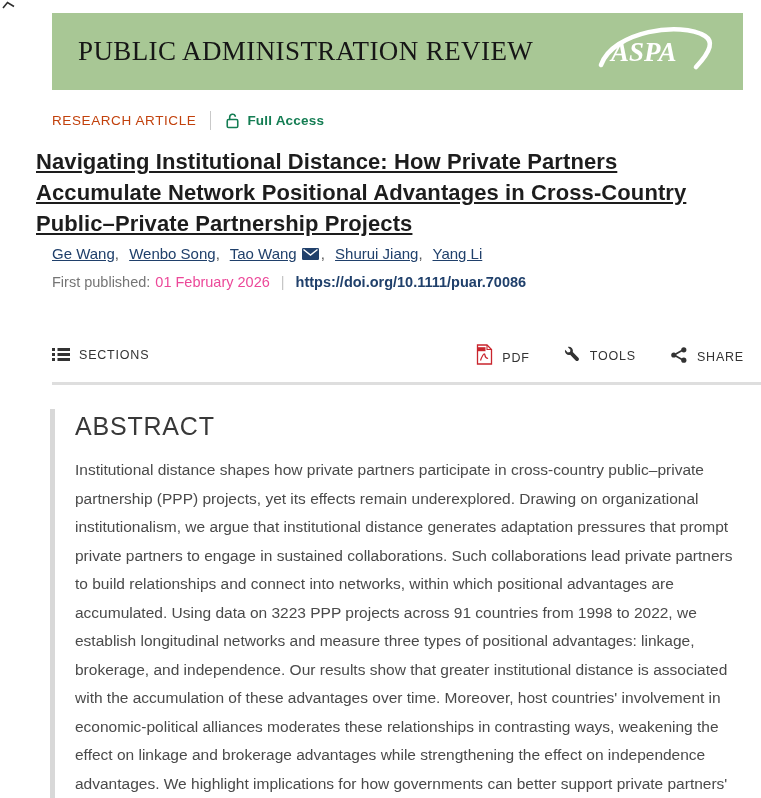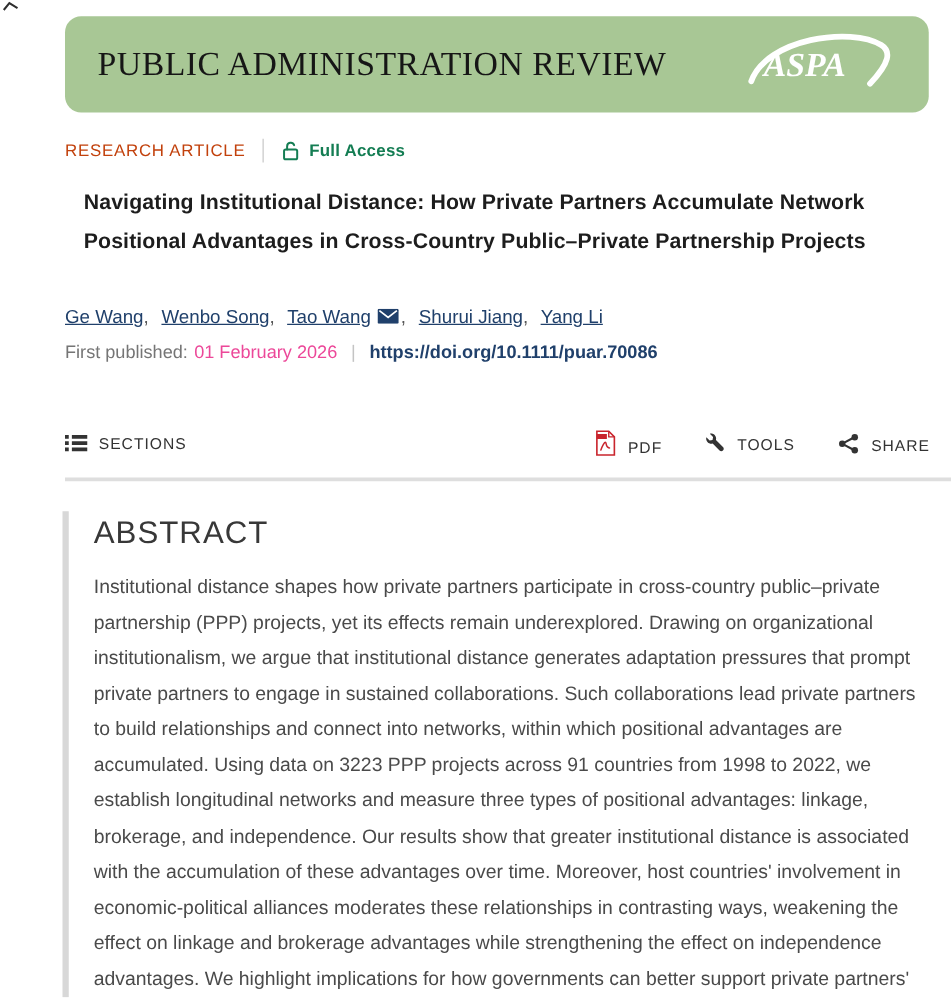--- a/index.html
+++ b/index.html
@@ -6,39 +6,39 @@
   html,body { background:#ffffff; }
   body { font-family:"Liberation Sans", sans-serif; }
   .page { position:relative; width:761px; height:798px; background:#fff; overflow:hidden; }
 
   
   .corner-mark { position:absolute; top:1px; left:2px; }
 
   
   .banner { position:absolute; top:13px; left:52px; width:691px; height:77px;
             background:#a8c795; display:flex; align-items:center; justify-content:space-between;
-            padding:0 28px 0 26px; cursor:pointer;border-radius:13px; }
+            padding:0 28px 0 26px; cursor:pointer; }
   .journal-name { font-family:"Liberation Serif", serif; font-size:27px; color:#161616;
                   letter-spacing:0.4px; white-space:nowrap; }
   .aspa-logo { position:relative; width:118px; height:58px; flex:0 0 auto; }
   .aspa-logo svg { position:absolute; top:0; left:0; }
   .aspa-text { position:absolute; top:16px; left:14px; color:#ffffff; font-size:27px;
                font-weight:700; font-style:italic; letter-spacing:0px; line-height:1;
                font-family:Liberation Serif, serif; }
 
   
   .meta-row { position:absolute; top:111px; left:52px; display:flex; align-items:center; }
   .article-type { font-size:13.5px; color:#c2410c; letter-spacing:0.6px; }
   .meta-divider { width:1px; height:19px; background:#c9c9c9; margin:0 14px; }
   .access { display:flex; align-items:center; gap:7px; cursor:pointer; }
   .access-label { font-size:13.5px; font-weight:700; color:#147d53; letter-spacing:0.2px; }
 
   
-  .title { position:absolute; top:146px; left:67px; width:680px; font-size:17px;
-           line-height:31px; font-weight:700; color:#1d1d1d; letter-spacing:0.1px; }
+  .title { position:absolute; top:146px; left:36px; width:680px; font-size:22px;
+           line-height:31px; font-weight:700; color:#1d1d1d; letter-spacing:0.1px;text-decoration:underline; }
 
   
   .authors { position:absolute; top:245px; left:52px; font-size:15px; color:#555; }
   .author-link { color:#20406b; text-decoration:underline; cursor:pointer; }
   .author-sep { color:#555; margin-right:6px; }
   .email-icon { margin:0 2px 0 5px; vertical-align:-1px; cursor:pointer; }
 
   
   .published { position:absolute; top:274px; left:52px; font-size:14.5px; color:#757575;
                display:flex; align-items:flex-start; }

